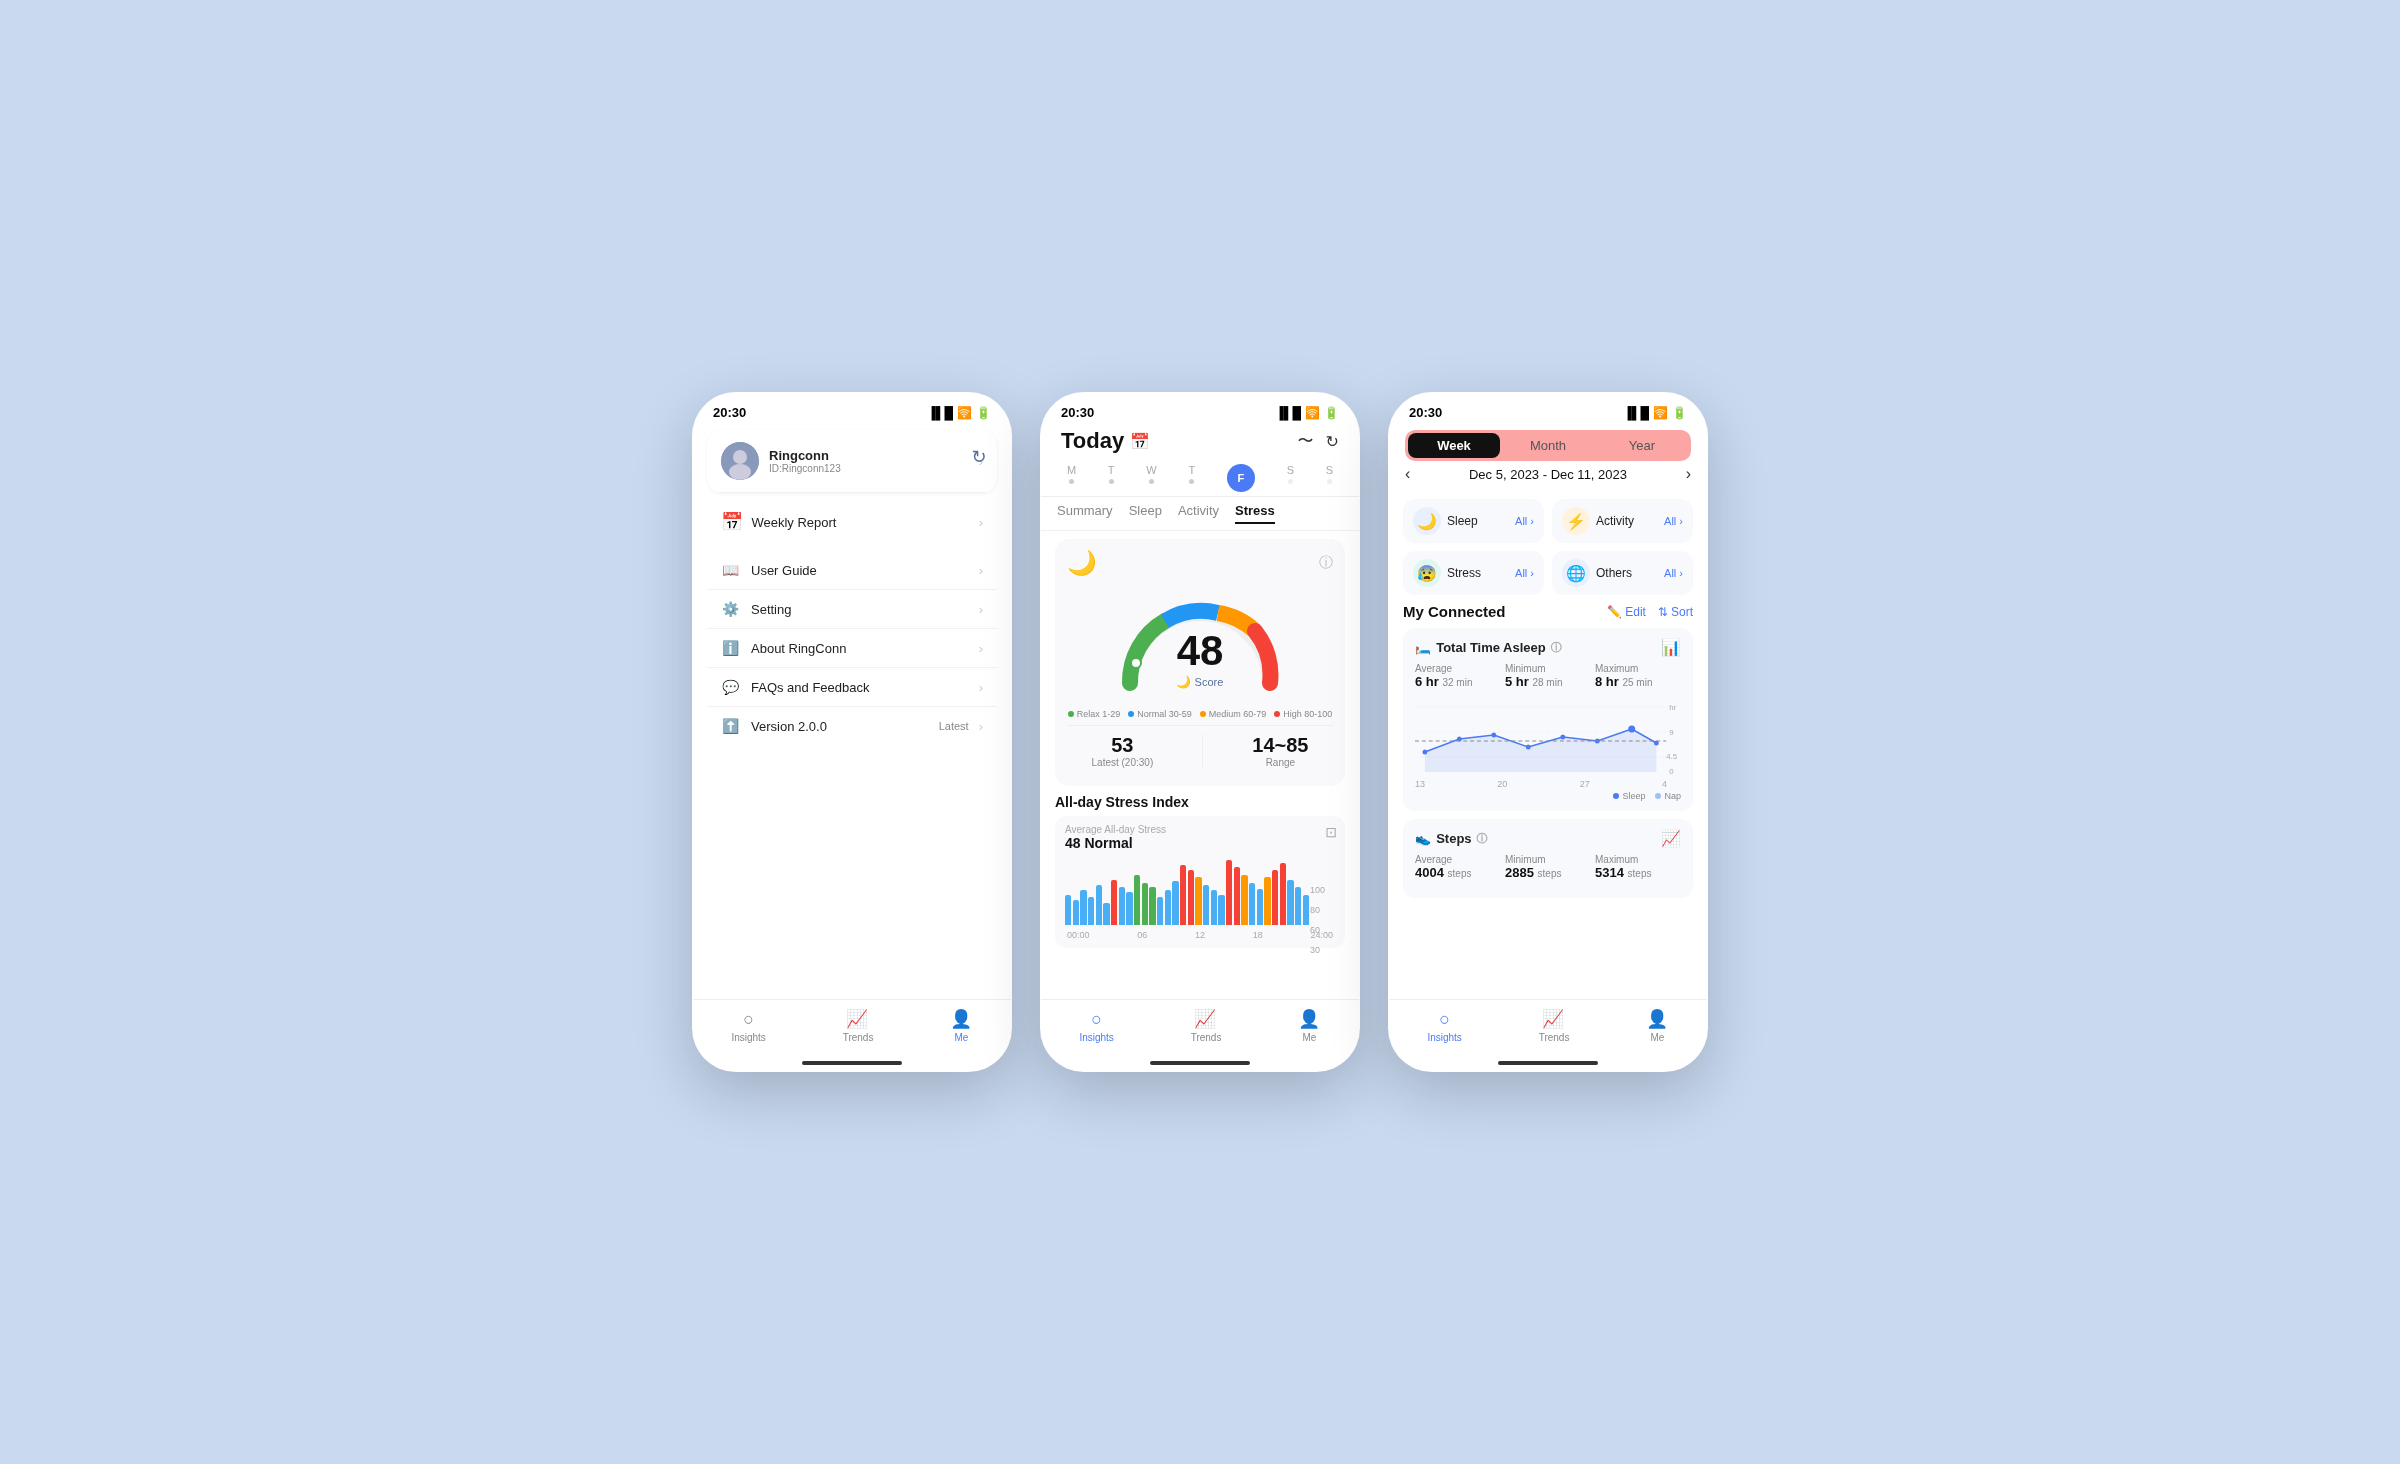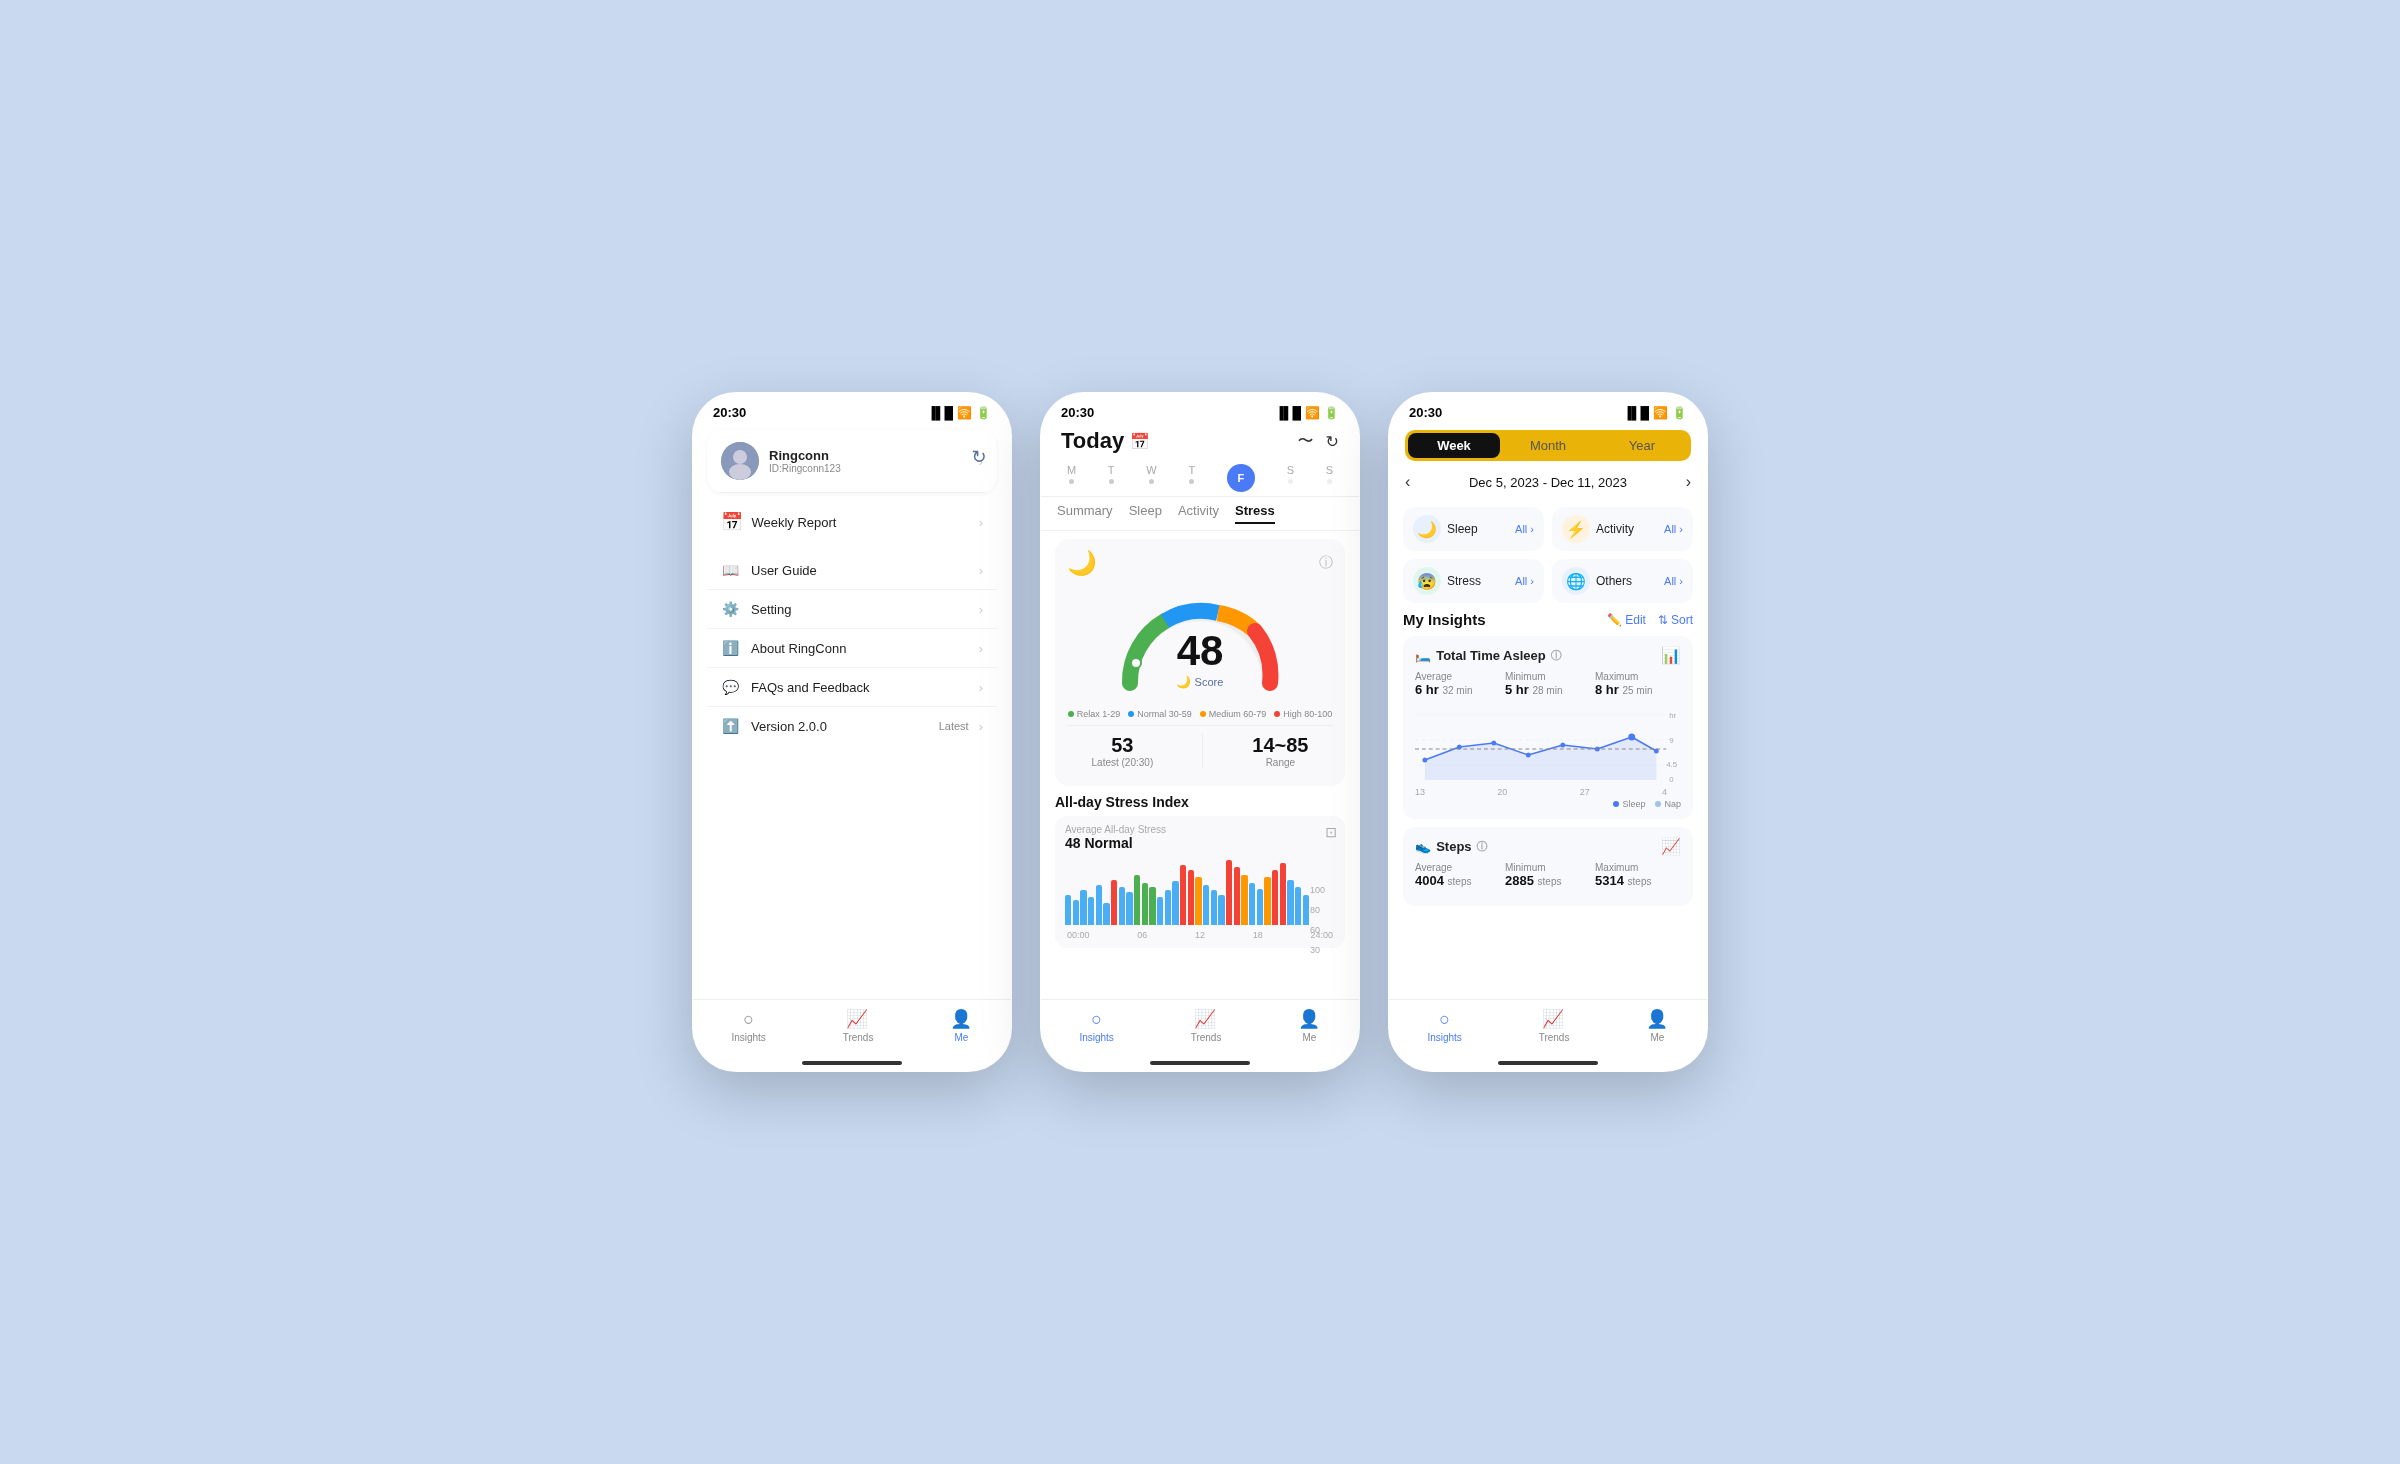--- a/index.html
+++ b/index.html
@@ -366,24 +366,23 @@
       height: 70px;
       font-size: 9px;
       color: #aaa;
     }
     .week-header {
       padding: 6px 16px;
     }
     .week-tabs {
       display: flex;
       gap: 2px;
-      background: #eab308;
+      background: #fca5a5;
       border-radius: 10px;
       padding: 3px;
-      margin-bottom: 8px;
     }
     .week-tab {
       flex: 1;
       text-align: center;
       padding: 5px 0;
       font-size: 13px;
       border-radius: 8px;
       color: #555;
       font-weight: 500;
     }
@@ -832,21 +831,21 @@
           <span style="background:#e8f0fe; border-radius:50%; width:28px; height:28px; display:flex; align-items:center; justify-content:center;">🌐</span>
           <span class="metric-name">Others</span>
         </div>
         <span class="metric-all">All ›</span>
       </div>
     </div>
 
     <div class="phone-scroll">
       <div class="favorites-section">
         <div class="fav-header">
-          <span class="fav-title">My Insights</span>
+          <span class="fav-title">My Connected</span>
           <div class="fav-actions">
             <div class="fav-action">
               <span>✏️</span>
               <span>Edit</span>
             </div>
             <div class="fav-action">
               <span>⇅</span>
               <span>Sort</span>
             </div>
           </div>

